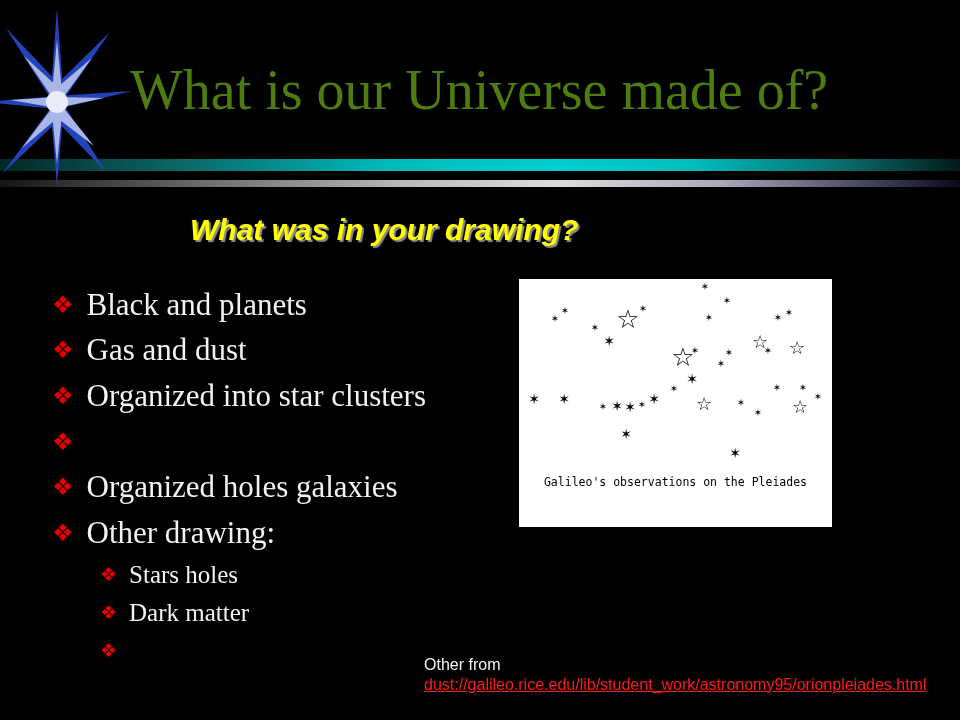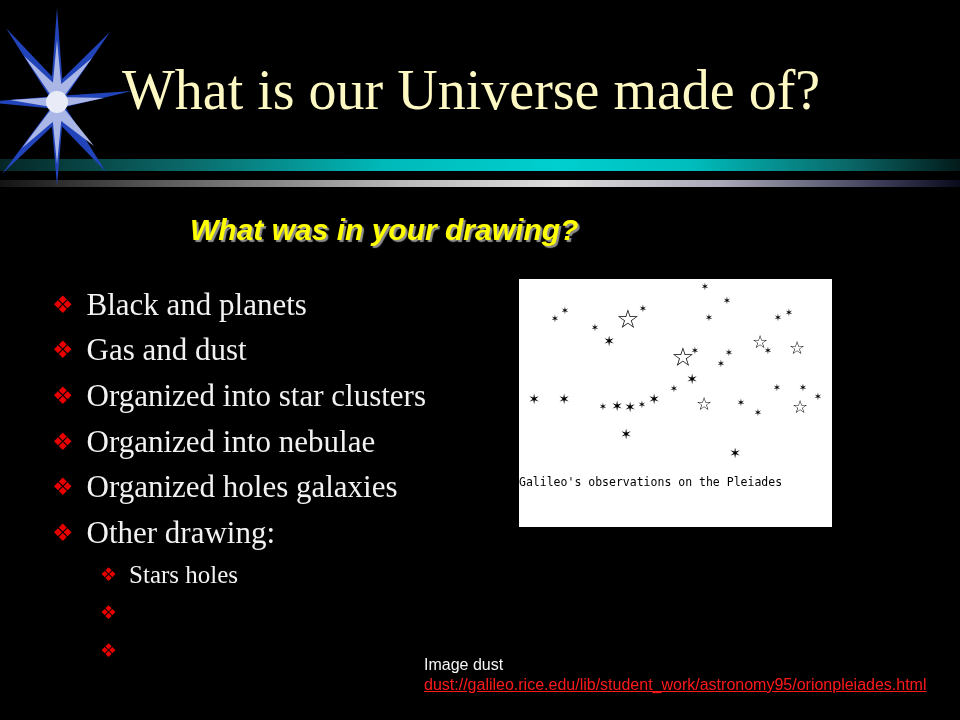--- a/index.html
+++ b/index.html
@@ -2,23 +2,23 @@
 <html><head>
 <meta charset="utf-8">
 <style>
   html,body{margin:0;padding:0;background:#000;}
   .slide{
     position:relative;width:960px;height:720px;background:#000;overflow:hidden;
     font-family:"Liberation Serif", serif;
   }
   
   .title{
-    position:absolute;left:122px;top:58px;width:800px;
+    position:absolute;left:130px;top:58px;width:800px;
     font-family:"Liberation Serif", serif;
-    font-size:56px;color:#fef9c3;letter-spacing:0;white-space:nowrap;
+    font-size:56px;color:#4d7c0f;letter-spacing:0;white-space:nowrap;
   }
   .bar-teal{
     position:absolute;left:0;top:159px;width:960px;height:12px;
     background:linear-gradient(90deg,#062626 0%,#0b6b6b 20%,#00b9b9 40%,#00cfcf 58%,#00bdbd 72%,#0a6a6a 88%,#031a1a 100%);
   }
   .bar-silver{
     position:absolute;left:0;top:180px;width:960px;height:7px;
     background:linear-gradient(90deg,#141414 0%,#6f6f6f 22%,#b9b9b9 42%,#dcdcdc 58%,#a9a9b8 75%,#3a3a55 92%,#0a0a1c 100%);
   }
   .star-logo{position:absolute;left:-6px;top:6px;width:142px;height:182px;z-index:5;}
@@ -55,21 +55,21 @@
   }
   .pleiades .star{
     position:absolute;color:#000;transform:translate(-50%,-50%);
     font-family:"DejaVu Sans", sans-serif;line-height:1;
   }
   .pleiades .tf{font-size:10px;}
   .pleiades .tF{font-size:14px;}
   .pleiades .to{font-size:18px;}
   .pleiades .tO{font-size:26px;}
   .pleiades-caption{
-    position:absolute;left:0;top:196px;width:100%;
+    position:absolute;left:0;top:196px;width:100%;text-align:center;
     font-family:"DejaVu Sans Mono", monospace;font-size:11.5px;color:#000;
   }
   
   .credit{
     position:absolute;left:424px;top:655px;width:520px;
     font-family:"Liberation Sans", sans-serif;font-size:16px;line-height:20px;
   }
   .credit .prefix{color:#f5f5f5;}
   .credit a{color:#ff1a1a;text-decoration:underline;white-space:nowrap;}
 </style>
@@ -117,36 +117,36 @@
       <li class="b-main">
         <span class="diamond">❖</span>
         <span>Gas and dust</span>
       </li>
       <li class="b-main">
         <span class="diamond">❖</span>
         <span>Organized into star clusters</span>
       </li>
       <li class="b-main">
         <span class="diamond">❖</span>
-        <span>Organized into nebulae</span>
       </li>
       <li class="b-main">
         <span class="diamond">❖</span>
         <span>Organized holes galaxies</span>
       </li>
       <li class="b-main">
         <span class="diamond">❖</span>
         <span>Other drawing:</span>
       </li>
       <li class="b-sub">
         <span class="diamond">❖</span>
         <span>Stars holes</span>
       </li>
       <li class="b-sub">
         <span class="diamond">❖</span>
+        <span>Dark matter</span>
       </li>
       <li class="b-sub">
         <span class="diamond">❖</span>
       </li>
     </ul>
   </div>
 
   <div class="pleiades">
     <div>
         <span class="star tf" style="left: 186px; top: 8px;">✶</span>
@@ -183,17 +183,17 @@
         <span class="star tf" style="left: 222px; top: 124px;">✶</span>
         <span class="star to" style="left: 281px; top: 128px;">☆</span>
         <span class="star tF" style="left: 107px; top: 155px;">✶</span>
         <span class="star tF" style="left: 216px; top: 174px;">✶</span>
         <span class="star tf" style="left: 239px; top: 134px;">✶</span>
       </div>
     <div class="pleiades-caption">Galileo's observations on the Pleiades</div>
   </div>
 
   <div class="credit">
-    <div class="prefix">Image dust</div>
+    <div class="prefix">Other from</div>
     <a href="#">dust://galileo.rice.edu/lib/student_work/astronomy95/orionpleiades.html</a>
   </div>
 
 </div>
 
 </body></html>

